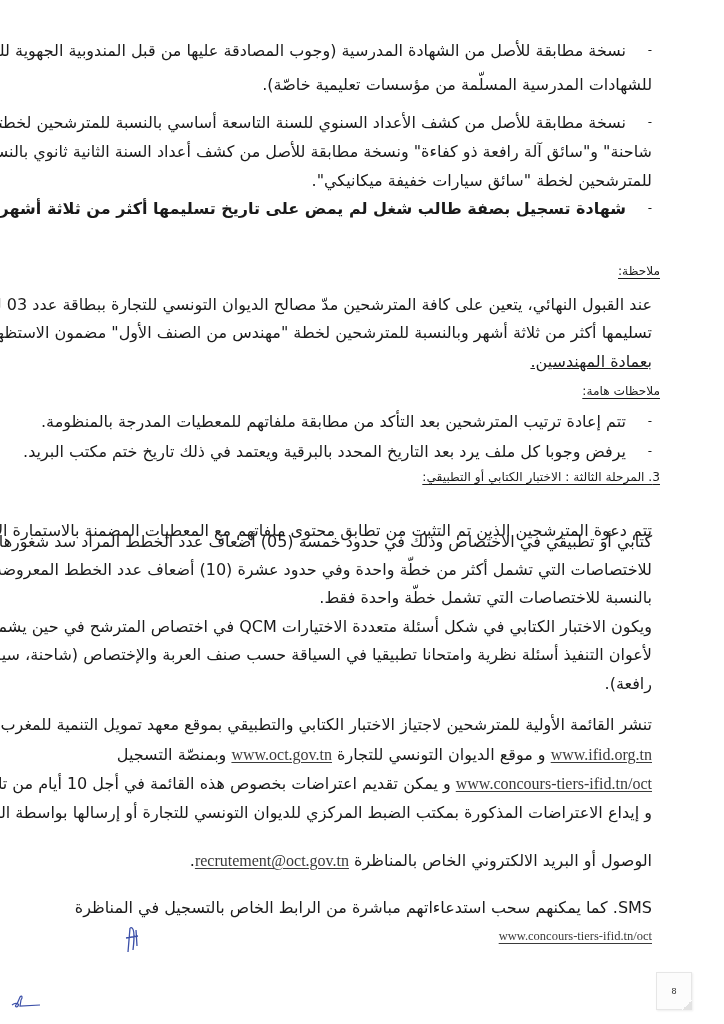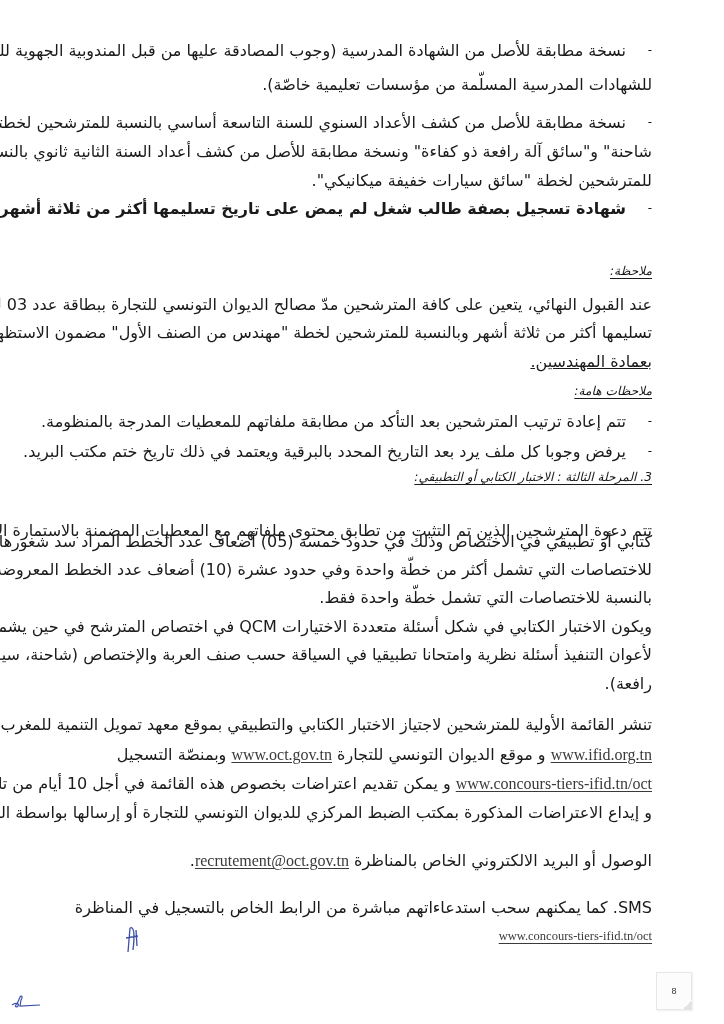--- a/index.html
+++ b/index.html
@@ -9,22 +9,22 @@
   }
   .page { position: absolute; left: 0; top: 0; width: 724px; height: 1024px; }
   .line {
     position: absolute; right: 72px; left: 60px;
     direction: rtl; text-align: justify; text-align-last: right;
     font-size: 16px; line-height: 18px; white-space: nowrap;
   }
   .line.noj { text-align: right; }
   .dash { position: absolute; right: 72px; direction: rtl; font-size: 12px; }
   .heading {
-    position: absolute; right: 72px; direction: rtl; font-size: 12.2px;
-    text-decoration: underline; text-underline-offset: 3px; font-style: italic;
+    position: absolute; right: 64px; direction: rtl; font-size: 12.2px;
+    text-decoration: underline; text-underline-offset: 3px;
   }
   .link {
     text-decoration: underline; text-underline-offset: 2px;
     font-family: "Liberation Serif", serif; color: #3a3a3a; direction: ltr; unicode-bidi: embed;
   }
   .link-line {
     position: absolute; right: 72px; font-family: "Liberation Serif", serif; font-size: 12.5px;
     color: #3a3a3a; text-decoration: underline; text-underline-offset: 3px;
   }
   .page-num {

